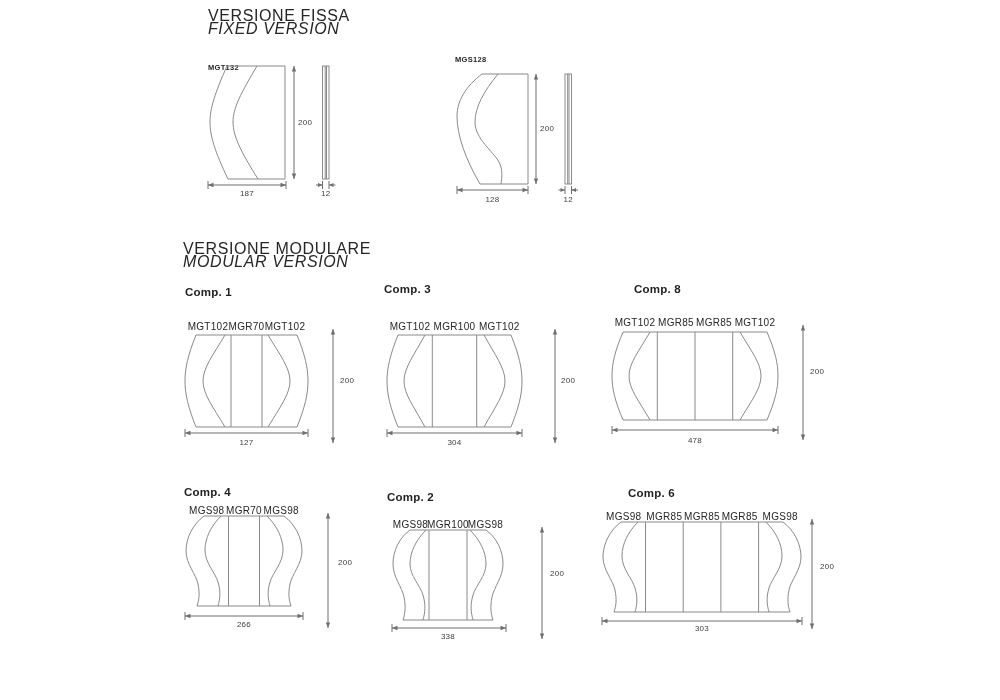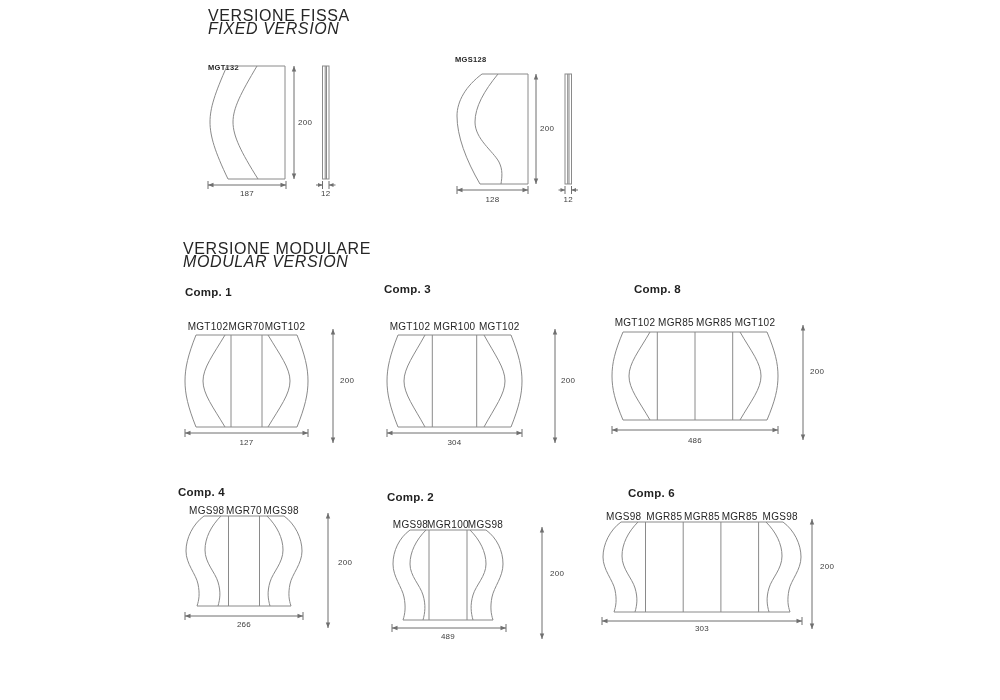--- a/index.html
+++ b/index.html
@@ -109,21 +109,21 @@
   </div>
 
   <div class="sechead" style="left:183px;top:243px">
     <div>VERSIONE MODULARE</div>
     <div class="it">MODULAR VERSION</div>
   </div>
 
   <div class="ctitle" style="left:185px;top:286px">Comp. 1</div>
   <div class="ctitle" style="left:384px;top:283px">Comp. 3</div>
   <div class="ctitle" style="left:634px;top:283px">Comp. 8</div>
-  <div class="ctitle" style="left:178px;top:486px">Comp. 4</div>
+  <div class="ctitle" style="left:184px;top:486px">Comp. 4</div>
   <div class="ctitle" style="left:387px;top:491px">Comp. 2</div>
   <div class="ctitle" style="left:628px;top:487px">Comp. 6</div>
 
   <div class="fig" style="left:183px;top:316px;width:185px;height:135px">
     <span class="mlabel" style="left:0px;top:6px;width:50px">MGT102</span>
     <span class="mlabel" style="left:38.5px;top:6px;width:50px">MGR70</span>
     <span class="mlabel" style="left:77px;top:6px;width:50px">MGT102</span>
     <svg style="left:0;top:13px" width="180" height="118">
       <g class="draw" transform="translate(2,6)">
         <path d="M11,0 H112 M11,92 H112"></path>
@@ -195,21 +195,21 @@
       </g>
       <g>
         <line class="dim" x1="2" y1="101" x2="2" y2="109"></line>
         <line class="dim" x1="168" y1="101" x2="168" y2="109"></line>
         <line class="dim" x1="2" y1="105" x2="168" y2="105"></line>
         <path class="ah" d="M2,105 L7.5,102.8 L7.5,107.2 Z"></path>
         <path class="ah" d="M168,105 L162.5,102.8 L162.5,107.2 Z"></path>
       </g>
     </svg>
     <span class="dimnum" style="left:200px;top:56px">200</span>
-    <span class="dimnum" style="left:65px;top:125px;width:40px">486</span>
+    <span class="dimnum" style="left:65px;top:125px;width:40px">478</span>
   </div>
 
   <div class="fig" style="left:181px;top:500px;width:190px;height:135px">
     <span class="mlabel" style="left:0.75px;top:6px;width:50px">MGS98</span>
     <span class="mlabel" style="left:38px;top:6px;width:50px">MGR70</span>
     <span class="mlabel" style="left:75.25px;top:6px;width:50px">MGS98</span>
     <svg style="left:0;top:13px" width="175" height="118">
       <g class="draw" transform="translate(4,3)">
         <path d="M19,0 H99 M12,90 H106"></path>
         <path d="M19,0 C8,8 1,22 1,35 C1,48 11,58 13,68 C15,78 14,84 12,90"></path>
@@ -255,21 +255,21 @@
       </g>
       <g>
         <line class="dim" x1="2" y1="97" x2="2" y2="105"></line>
         <line class="dim" x1="116" y1="97" x2="116" y2="105"></line>
         <line class="dim" x1="2" y1="101" x2="116" y2="101"></line>
         <path class="ah" d="M2,101 L7.5,98.8 L7.5,103.2 Z"></path>
         <path class="ah" d="M116,101 L110.5,98.8 L110.5,103.2 Z"></path>
       </g>
     </svg>
     <span class="dimnum" style="left:160px;top:56px">200</span>
-    <span class="dimnum" style="left:38px;top:119px;width:40px">489</span>
+    <span class="dimnum" style="left:38px;top:119px;width:40px">338</span>
   </div>
 
   <div class="fig" style="left:600px;top:506px;width:245px;height:135px">
     <span class="mlabel" style="left:0.75px;top:6px;width:46px">MGS98</span>
     <span class="mlabel" style="left:41.35px;top:6px;width:46px">MGR85</span>
     <span class="mlabel" style="left:79px;top:6px;width:46px">MGR85</span>
     <span class="mlabel" style="left:116.65px;top:6px;width:46px">MGR85</span>
     <span class="mlabel" style="left:157.25px;top:6px;width:46px">MGS98</span>
     <svg style="left:0;top:13px" width="235" height="115">
       <g class="draw" transform="translate(2,3)">

